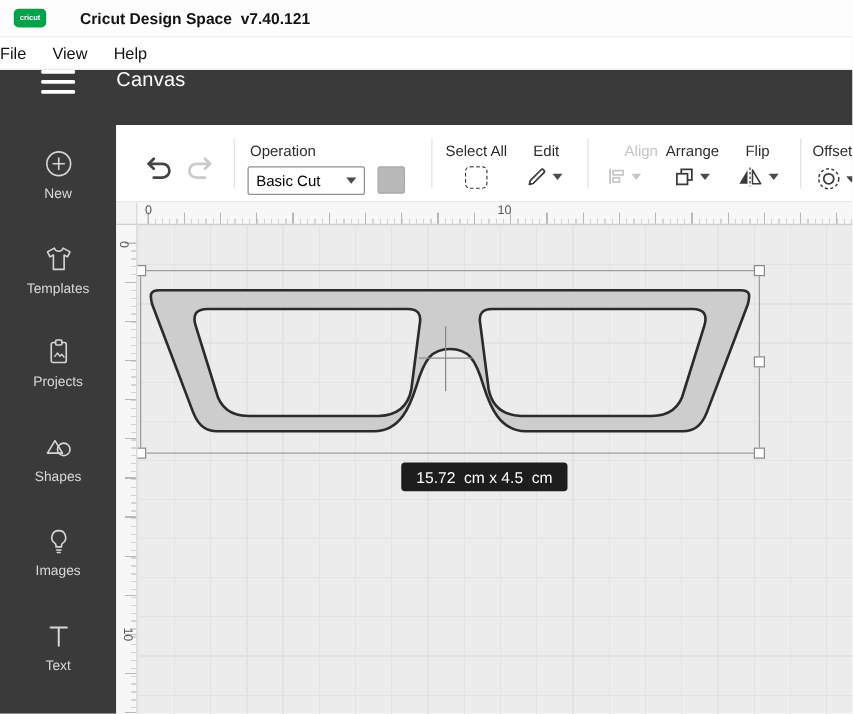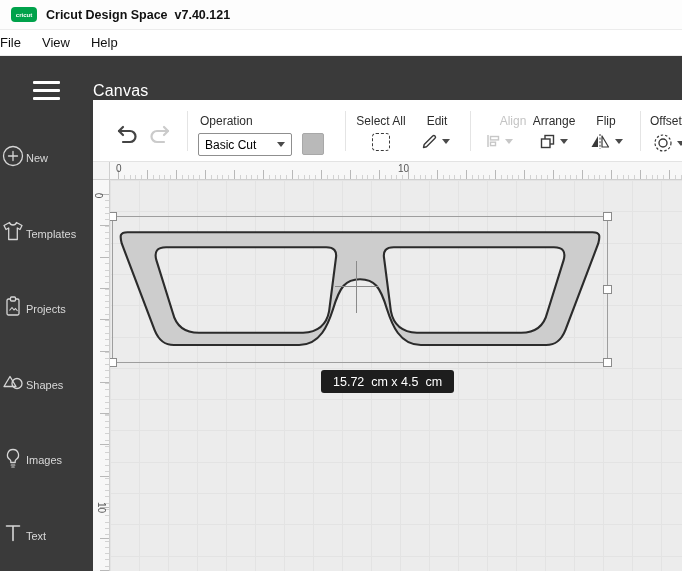--- a/index.html
+++ b/index.html
@@ -1,45 +1,45 @@
 <!DOCTYPE html>
 <html><head>
 <meta charset="utf-8">
 <style>
   * { margin:0; padding:0; box-sizing:border-box; }
   html,body { width:682px; height:571px; overflow:hidden; background:#fff;
     font-family:"Liberation Sans", sans-serif; }
 
   
-  .titlebar { height:30px; display:flex; align-items:center; gap:9px;
+  .titlebar { height:30px; display:flex; align-items:center; gap:27px;
     padding-left:11px; background:#fdfdfd; border-bottom:1px solid #ececec; }
   .logo { width:26px; height:15px; background:#00a24b; border-radius:4px;
     display:flex; align-items:center; justify-content:center; }
   .logo span { color:#fff; font-size:6px; font-weight:bold; }
   .wtitle { font-size:12.5px; font-weight:bold; color:#111; white-space:pre; }
 
   
   .menubar { height:26px; display:flex; align-items:center; gap:21px;
     background:#fff; border-bottom:1px solid #ececec;
     font-size:13px; color:#111; }
   .menu-item { cursor:default; }
 
   
-  .appheader { height:44px; background:#3a3a3a; display:flex; align-items:flex-end; }
+  .appheader { height:44px; background:#3a3a3a; display:flex; align-items:flex-start; }
   .menu-btn { width:93px; display:flex; flex-direction:column; gap:5px;
     align-items:center; cursor:pointer; }
   .menu-btn .bar { width:27px; height:3px; background:#fff; border-radius:1px; }
   .page-title { color:#fff; font-size:16px; letter-spacing:.2px; }
 
   
   .main { display:flex; height:471px; }
 
   .sidebar { width:93px; background:#3a3a3a; padding-top:18px;
     display:flex; flex-direction:column; }
-  .side-item { height:78px; display:flex; 
+  .side-item { height:78px; display:flex; flex-direction:column;
     align-items:center; cursor:pointer; }
   .side-item svg { display:block; }
   .side-label { margin-top:5px; font-size:11px; color:#d9d9d9; }
 
   .content { flex:1; display:flex; flex-direction:column; min-width:0; }
 
   
   .toolbar { height:62px; background:#fff; position:relative; overflow:hidden;
     border-bottom:1px solid #e3e3e3; }
   .tb-abs { position:absolute; }

